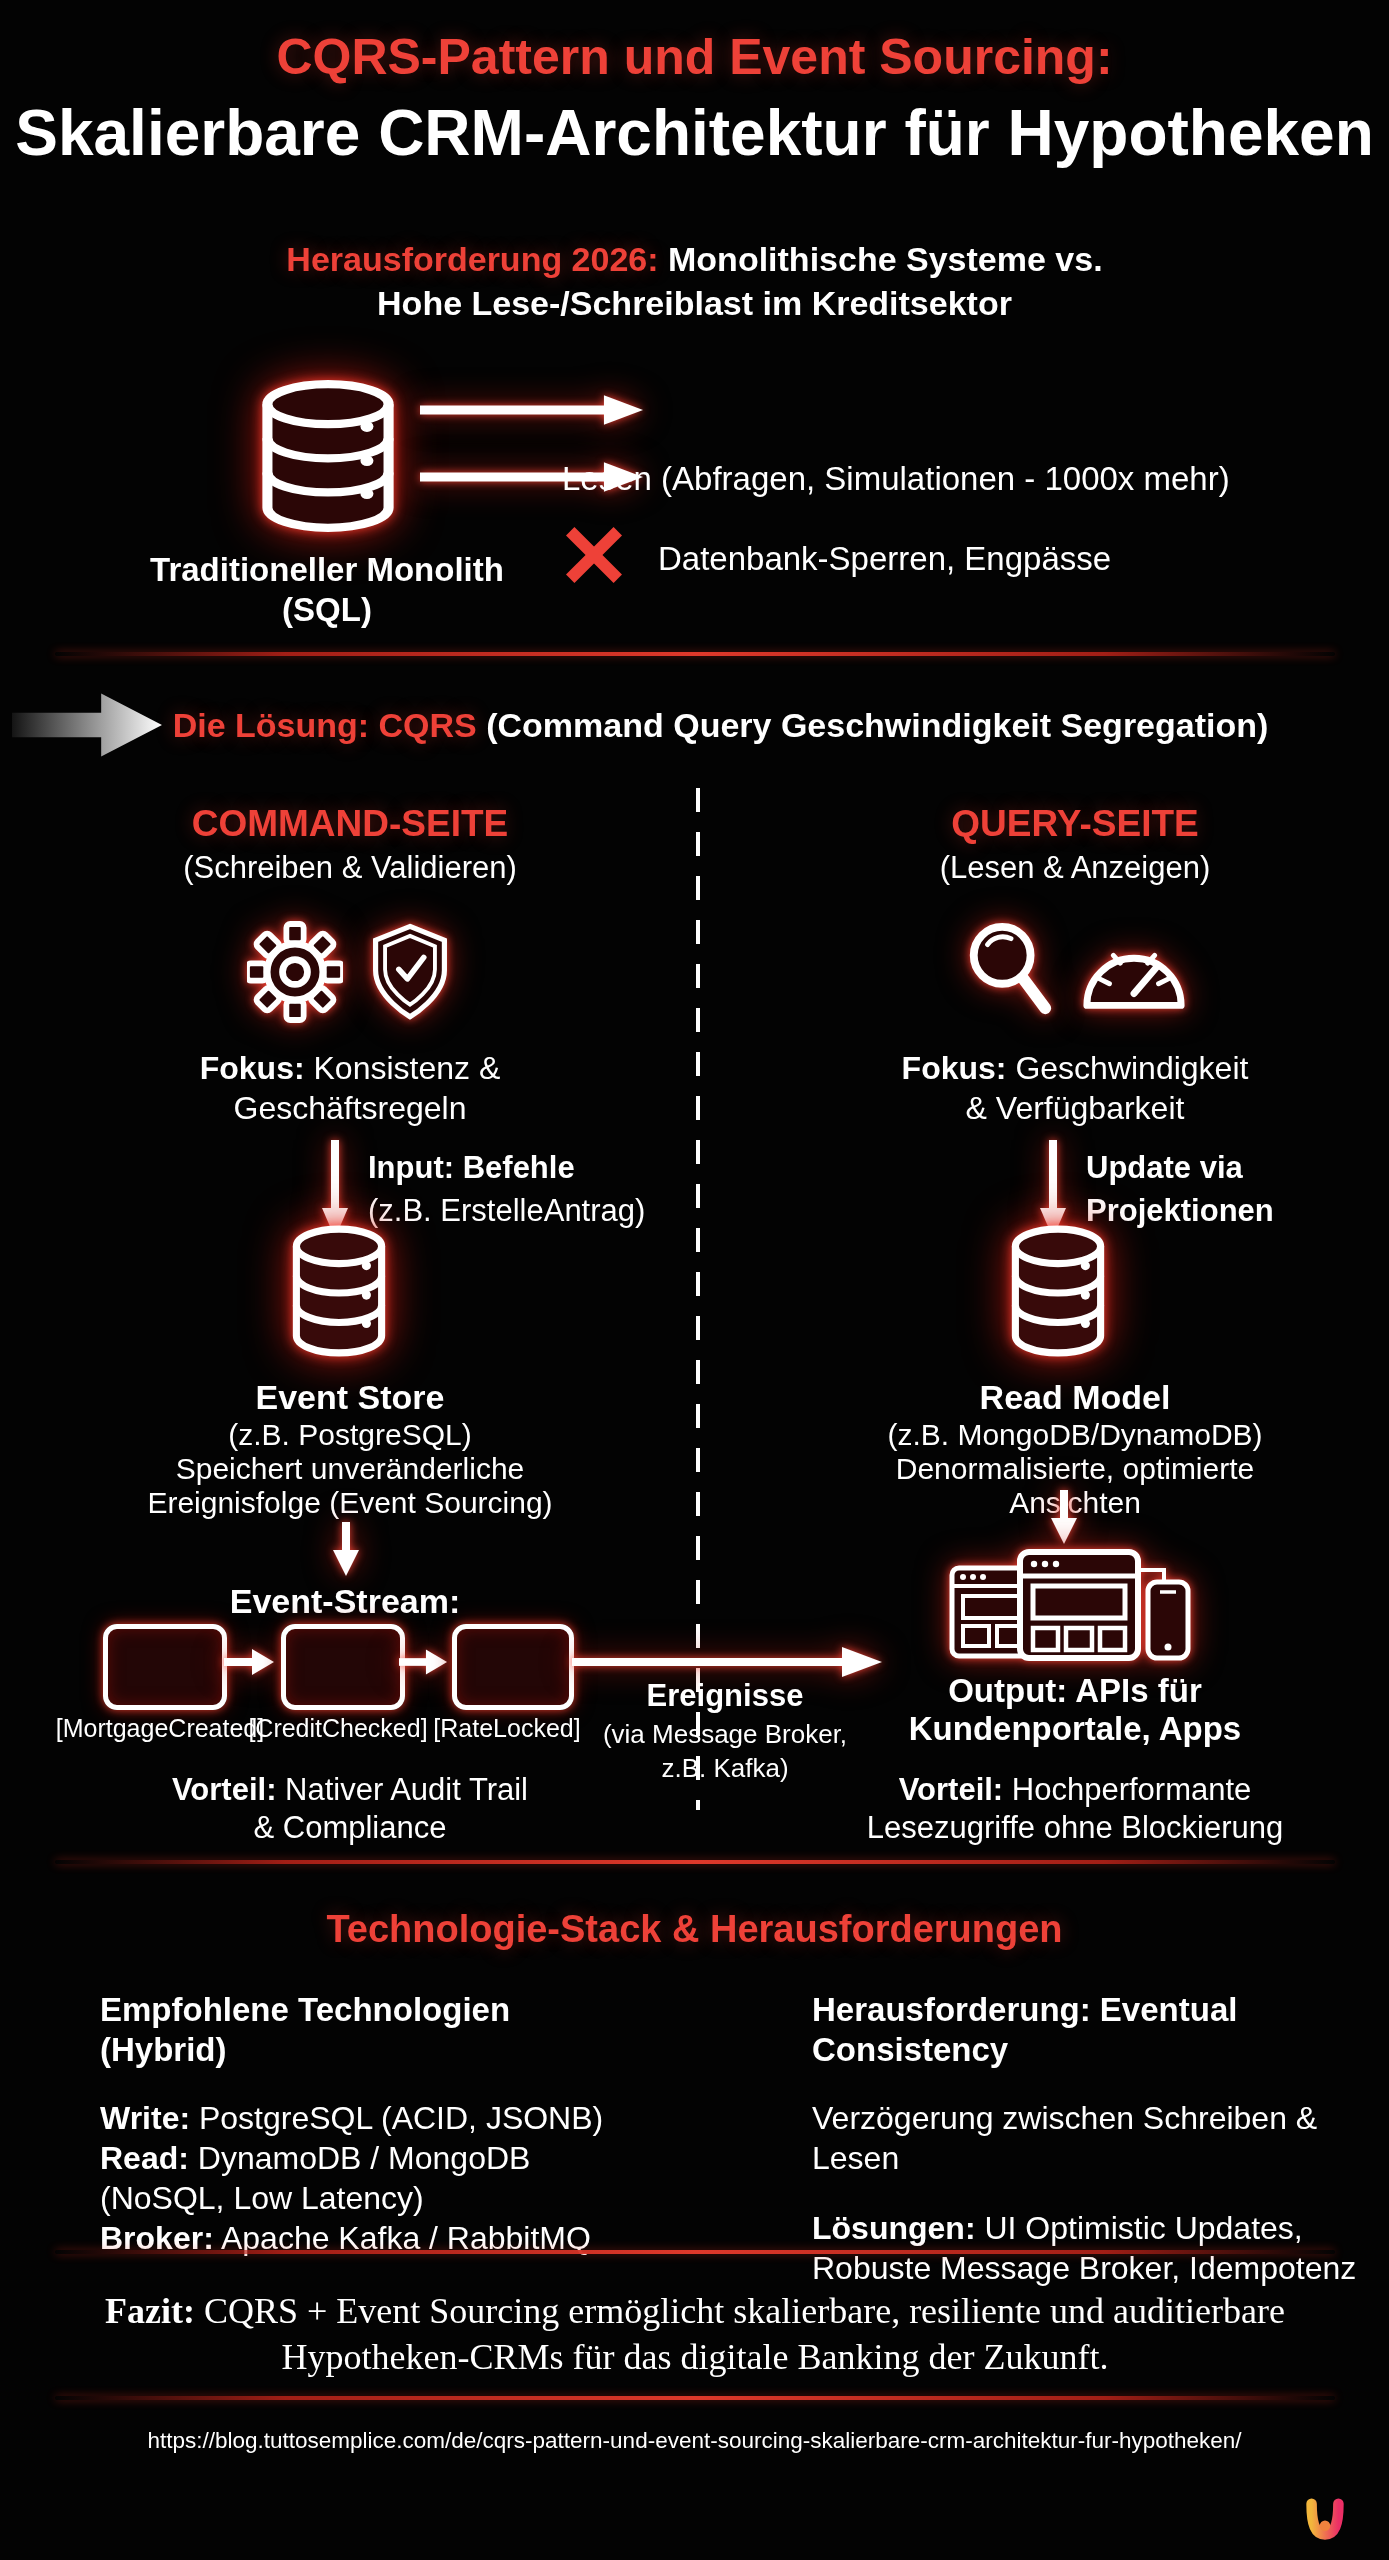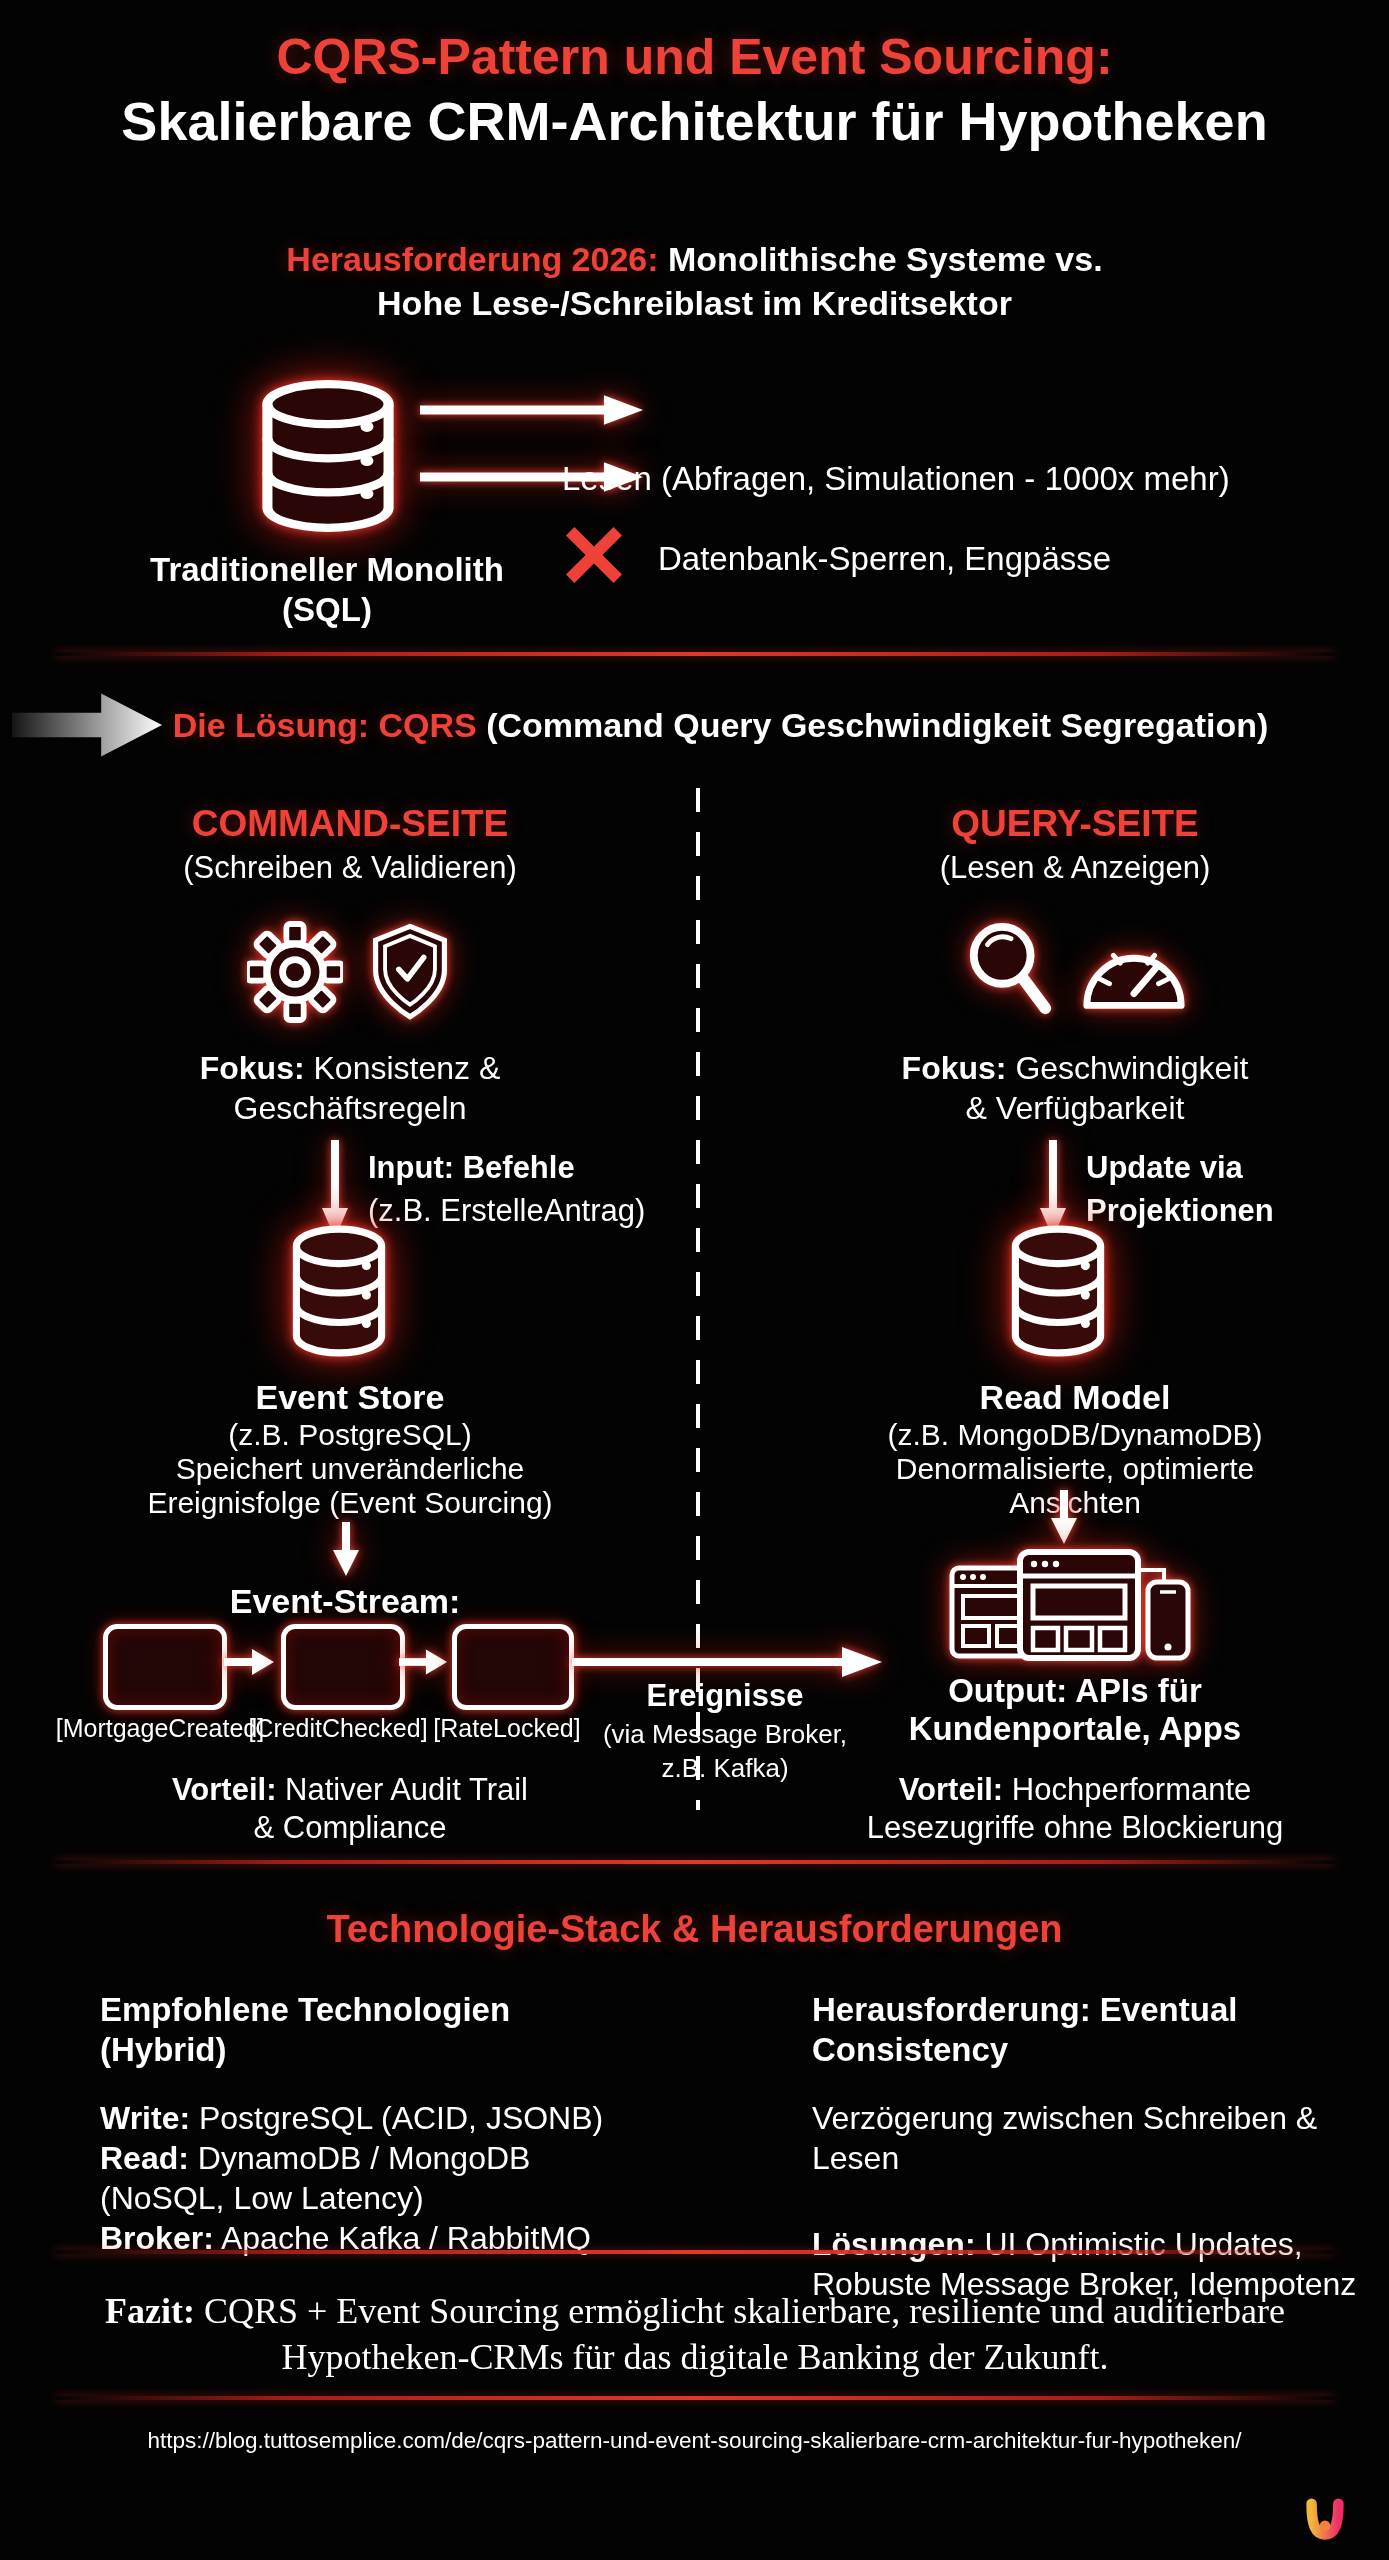--- a/index.html
+++ b/index.html
@@ -12,21 +12,21 @@
   .glow{filter:drop-shadow(0 0 4px rgba(255,70,55,.9)) drop-shadow(0 0 15px rgba(200,30,18,.6));}
   .glow2{filter:drop-shadow(0 0 6px rgba(255,60,45,.95)) drop-shadow(0 0 22px rgba(205,25,15,.8));}
   .divider{position:absolute;left:55px;width:1280px;height:4px;border-radius:2px;
         background:linear-gradient(90deg,rgba(90,8,8,0),rgba(190,35,25,.85) 18%,#df392b 50%,rgba(190,35,25,.85) 82%,rgba(90,8,8,0));
         box-shadow:0 0 10px rgba(230,50,35,.45);}
   .vdash{position:absolute;left:696px;top:788px;width:4px;height:1022px;
         background:repeating-linear-gradient(180deg,#fff 0 24px,transparent 24px 44px);}
   .ebox{position:absolute;height:76px;border:5px solid #fff;border-radius:14px;background:rgba(38,6,6,.92);
         box-shadow:0 0 8px rgba(255,70,50,.75),0 0 20px rgba(170,20,12,.55),inset 0 0 16px rgba(150,15,10,.5);}
   .t50{font-size:50px;line-height:1.1;}
-  .t54{font-size:54px;line-height:1.1;}
+  .t54{font-size:64px;line-height:1.1;margin-top:6px;}
   .t37{font-size:37px;}
   .t36{font-size:36px;line-height:46px;}
   .t34{font-size:34px;}
   .t33{font-size:33px;}
   .t32{font-size:32px;line-height:40px;}
   .t31{font-size:31px;}
   .t30{font-size:30px;}
   .t26{font-size:26px;}
   .t25{font-size:25px;}
   .t22{font-size:22.5px;}
@@ -270,21 +270,21 @@
   <div class="abs t32" style="left:100px;top:1990px;width:540px;">
     <div class="b t33">Empfohlene Technologien (Hybrid)</div>
     <p style="margin:28px 0 0 0;"><span class="b">Write:</span><span> PostgreSQL (ACID, JSONB)</span></p>
     <p style="margin:0;"><span class="b">Read:</span><span> DynamoDB / MongoDB (NoSQL, Low Latency)</span></p>
     <p style="margin:0;"><span class="b">Broker:</span><span> Apache Kafka / RabbitMQ</span></p>
   </div>
 
   <div class="abs t32" style="left:812px;top:1990px;width:560px;">
     <div class="b t33">Herausforderung: Eventual Consistency</div>
     <p style="margin:28px 0 0 0;">Verzögerung zwischen Schreiben &amp; Lesen</p>
-    <p style="margin:46px 0 0 0;"><span class="b">Lösungen:</span><span> UI Optimistic Updates, Robuste Message Broker, Idempotenz</span></p>
+    <p style="margin:30px 0 0 0;"><span class="b">Lösungen:</span><span> UI Optimistic Updates, Robuste Message Broker, Idempotenz</span></p>
   </div>
 
   <div class="divider" style="top:2250px;"></div>
 
   <div class="abs ctr t36" style="left:95px;top:2288px;width:1200px;font-family:Liberation Serif, serif;">
     <span class="b">Fazit:</span><span> CQRS + Event Sourcing ermöglicht skalierbare, resiliente und auditierbare Hypotheken-CRMs für das digitale Banking der Zukunft.</span>
   </div>
 
   <div class="divider" style="top:2396px;"></div>
 

